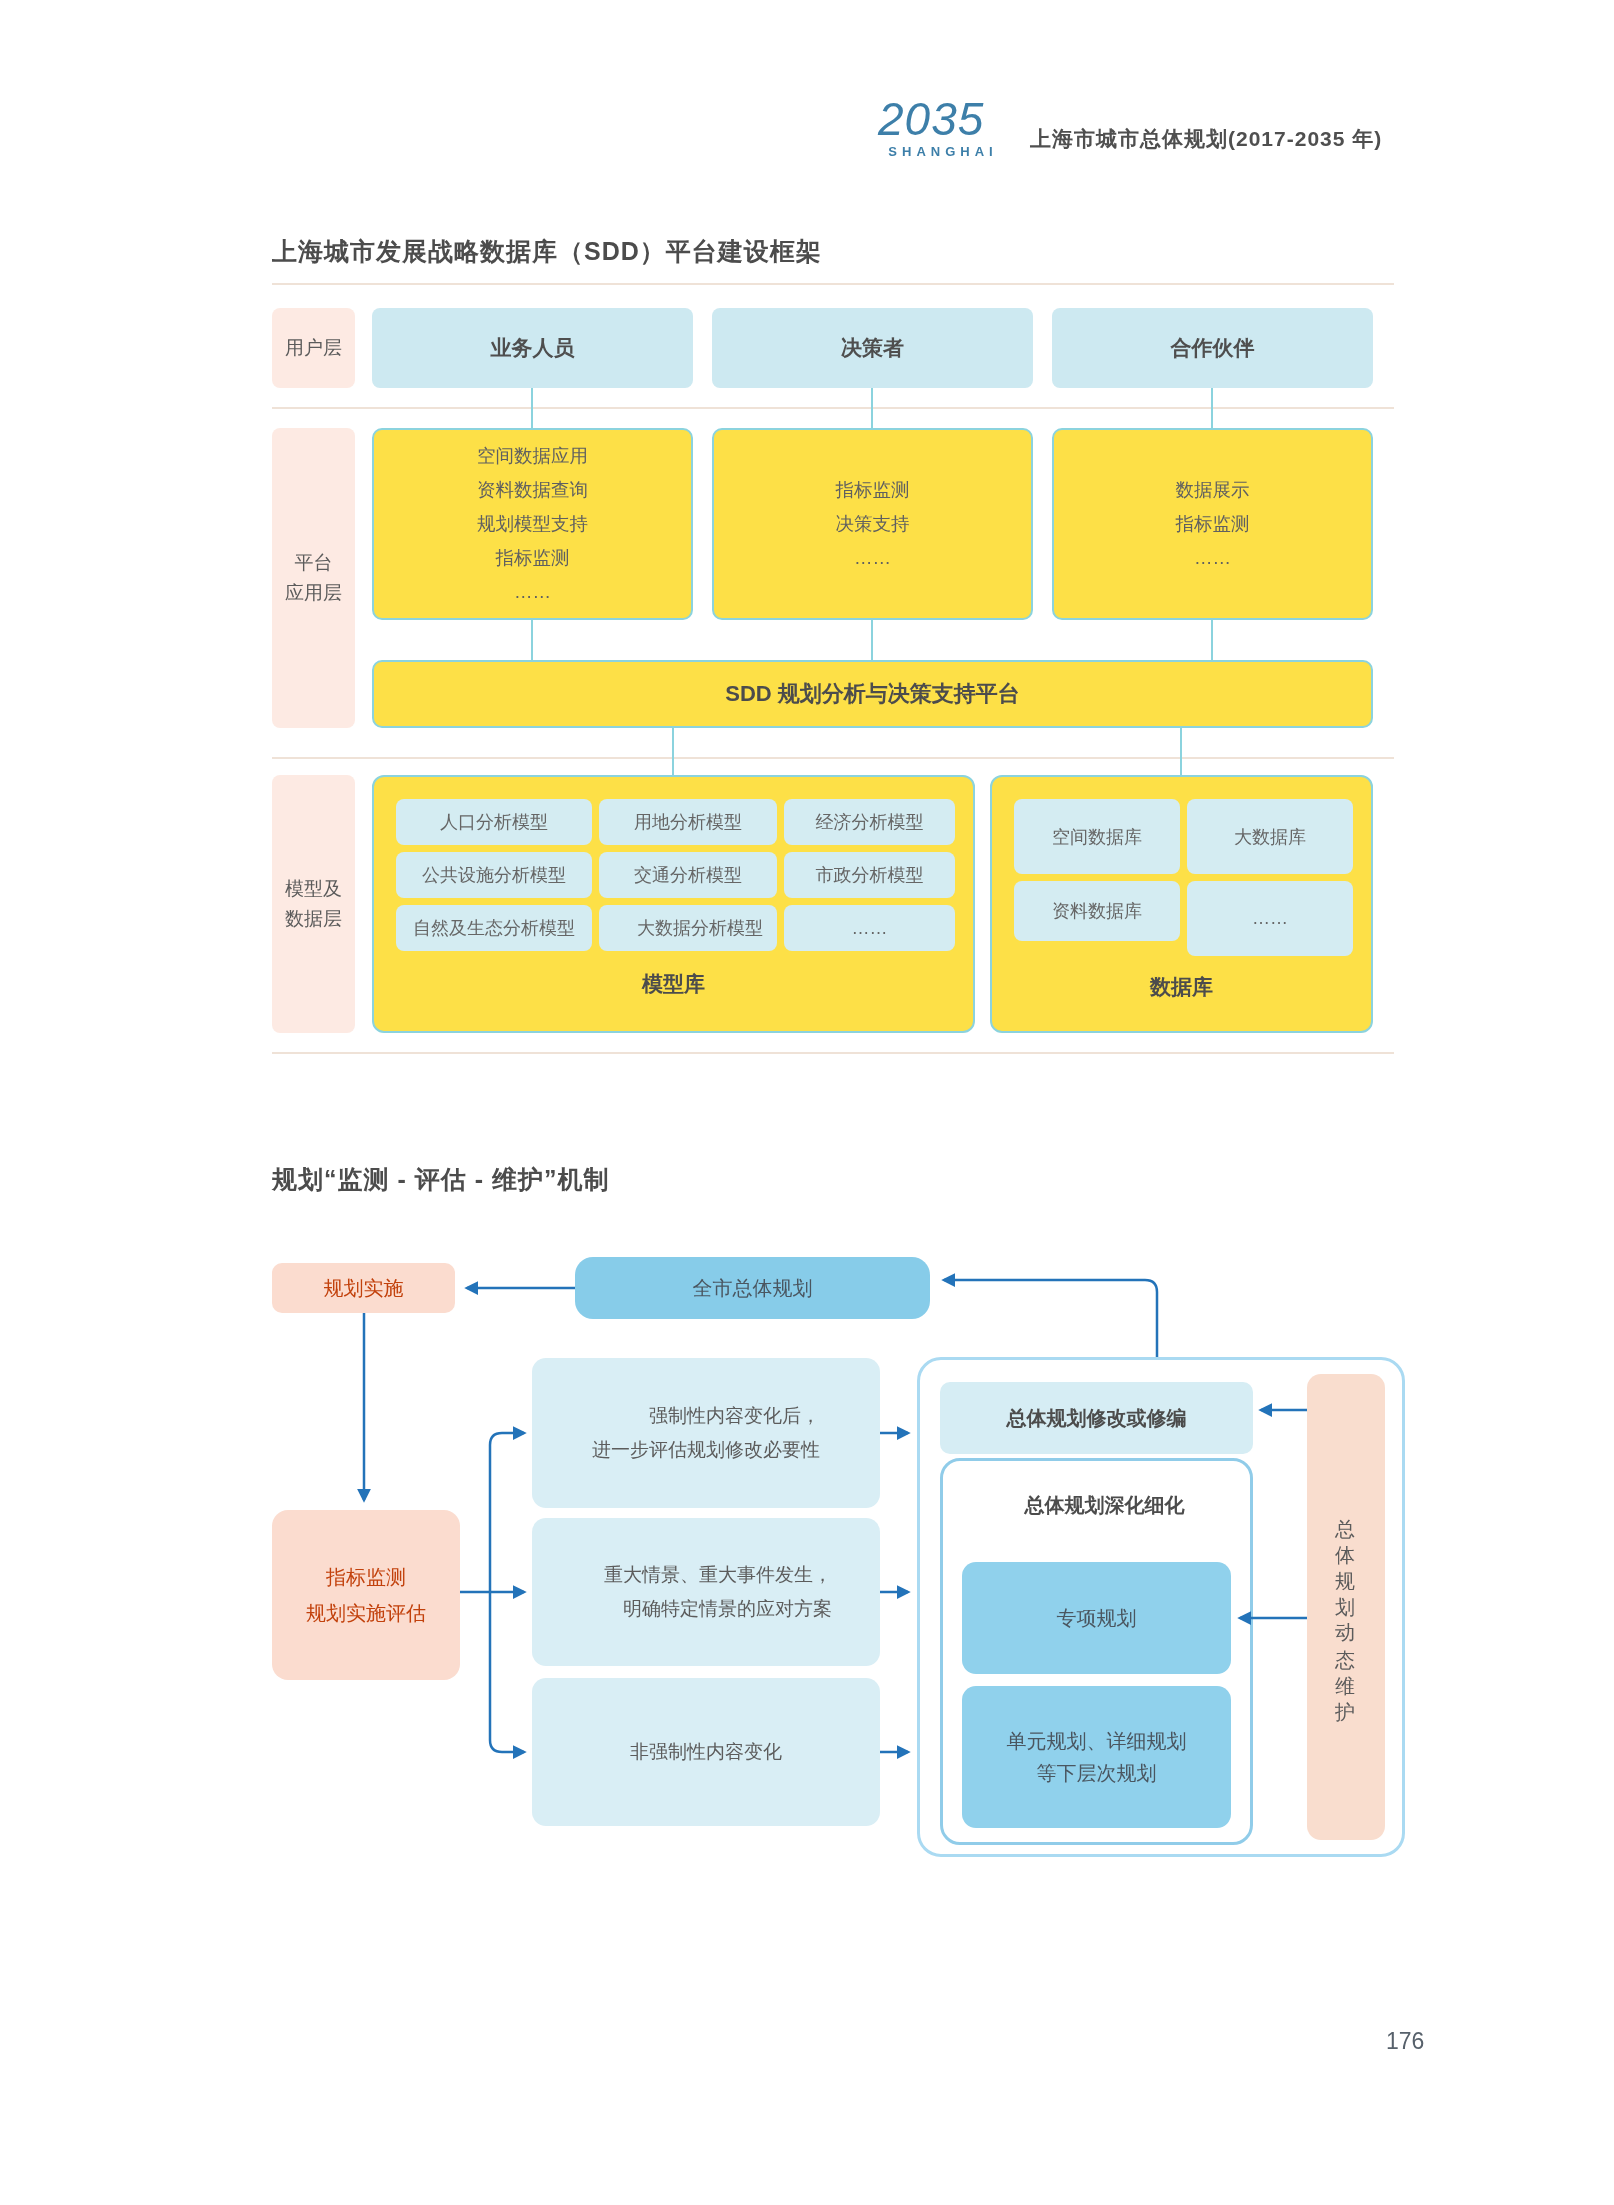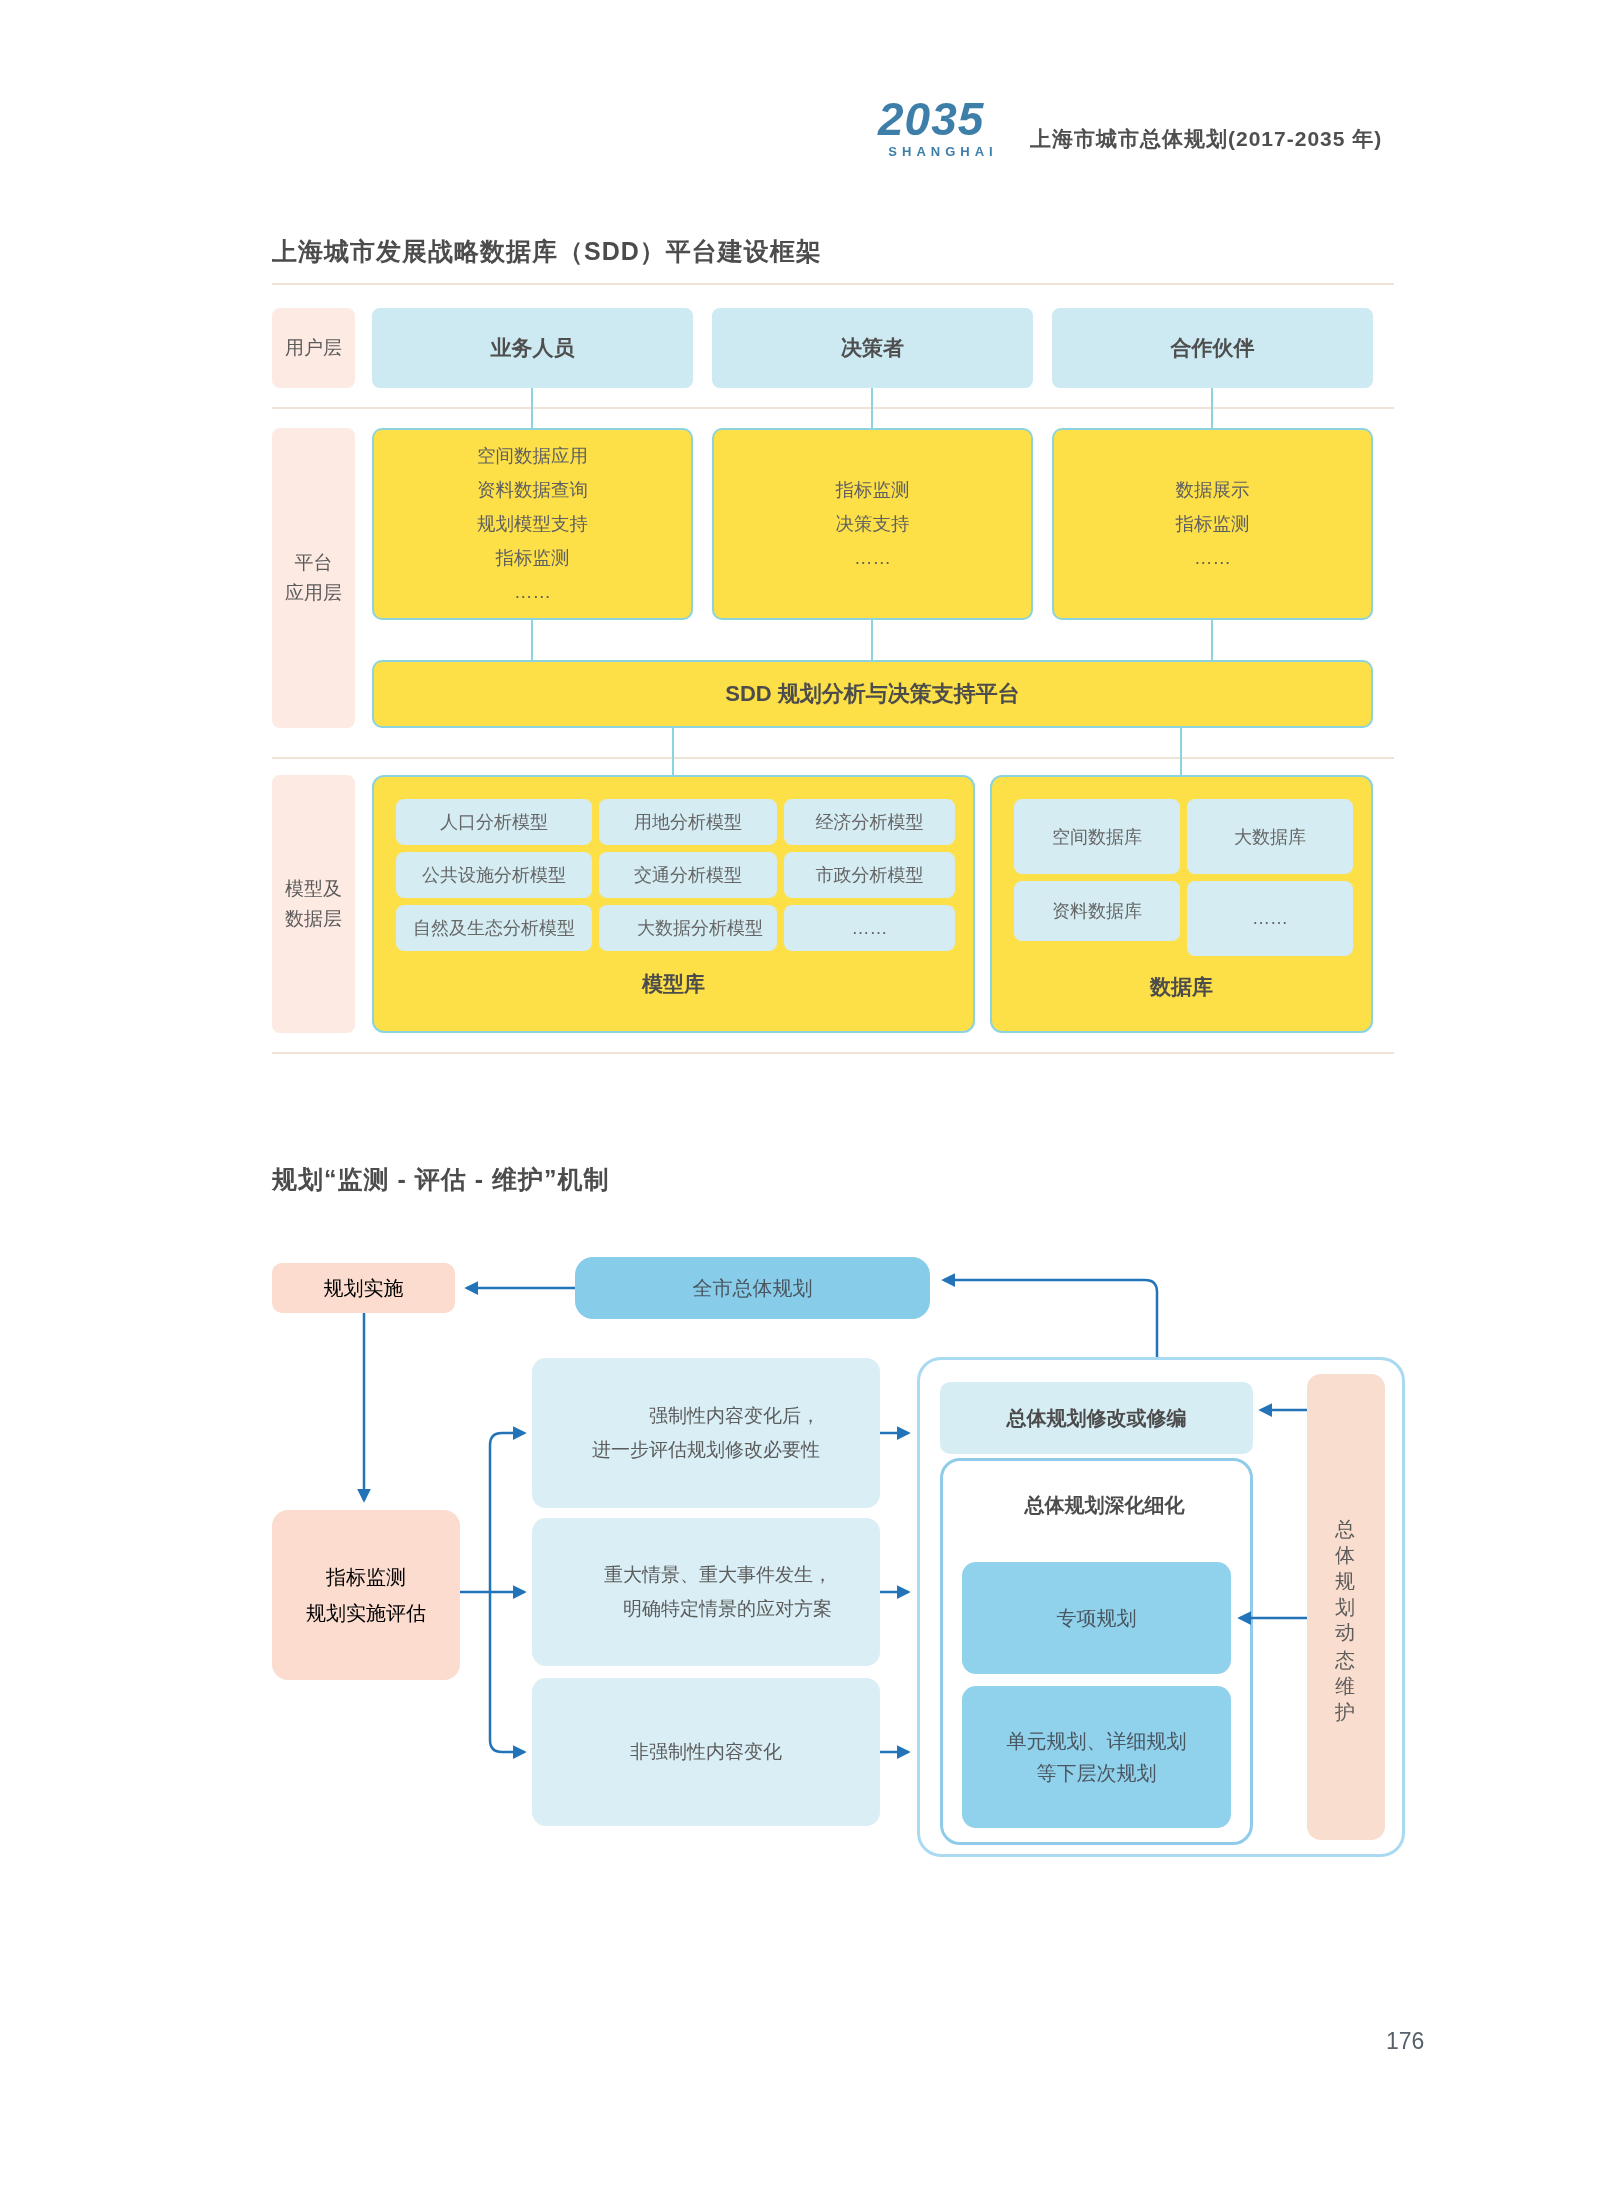--- a/index.html
+++ b/index.html
@@ -19,33 +19,33 @@
   .app-text{font-size:18.5px;line-height:34px;color:#606060;}
   .sdd-bar{font-size:22px;font-weight:700;color:#4c4c4c;}
   
   .tline{width:2px;background:#8bd3de;z-index:0;}
   
   .lib{padding:22px 22px 14px 22px;display:flex;flex-direction:column;}
   .chips{display:grid;gap:7px;}
   .chip{background:#d4ecf2;border-radius:8px;display:flex;align-items:center;justify-content:center;font-size:18px;color:#666666;}
   .lib-title{flex:1;display:flex;align-items:center;justify-content:center;font-size:21px;font-weight:700;color:#4c4c4c;}
   
-  .peach{background:#fbdccf;border-radius:10px;font-size:20px;color:#000000;z-index:1;}
+  .peach{background:#fbdccf;border-radius:10px;font-size:20px;color:#c2410c;z-index:1;}
   .sky{background:#87cce9;border-radius:18px;font-size:20px;color:#4a5660;z-index:1;}
   .cond{background:#d9eef5;border-radius:14px;font-size:19px;line-height:34px;color:#5c5c5c;z-index:1;text-align:right;}
   .outer-frame{background:#ffffff;border:3px solid #aadaf2;border-radius:24px;z-index:1;}
   .inner-frame{background:#ffffff;border:3px solid #90cce9;border-radius:20px;z-index:1;}
   .revision{background:#d6edf4;border-radius:10px;font-size:20px;font-weight:700;color:#4c4c4c;z-index:2;}
   .refine-title{font-size:20px;font-weight:700;color:#4c4c4c;z-index:2;}
   .deep-box{background:#90d1ec;border-radius:14px;font-size:20px;line-height:32px;color:#4a5660;z-index:2;}
   .vpink{background:#f9ddce;border-radius:14px;z-index:2;display:flex;align-items:center;justify-content:center;}
   .vtext{writing-mode:vertical-lr;text-orientation:upright;letter-spacing:26px;font-size:20px;color:#5b5b5b;}
   .flow-svg{position:absolute;left:0;top:0;z-index:3;pointer-events:none;}
   
-  .logo-top{font-size:46px;font-weight:700;font-style:italic;color:#3d7fa9;letter-spacing:1px;line-height:46px;}
+  .logo-top{font-size:46px;font-weight:400;font-style:italic;color:#3d7fa9;letter-spacing:1px;line-height:46px;}
   .logo-sub{font-size:13px;font-weight:700;color:#3d7fa9;letter-spacing:5px;margin-top:2px;text-align:center;}
   .doc-title{font-size:21px;font-weight:700;color:#4f4f4f;letter-spacing:1px;}
   .page-num{font-size:23px;color:#57616b;}
 </style>
 </head>
 <body>
 
 <div class="page">
 
   <div class="abs" style="left:878px;top:96px;width:130px;">

